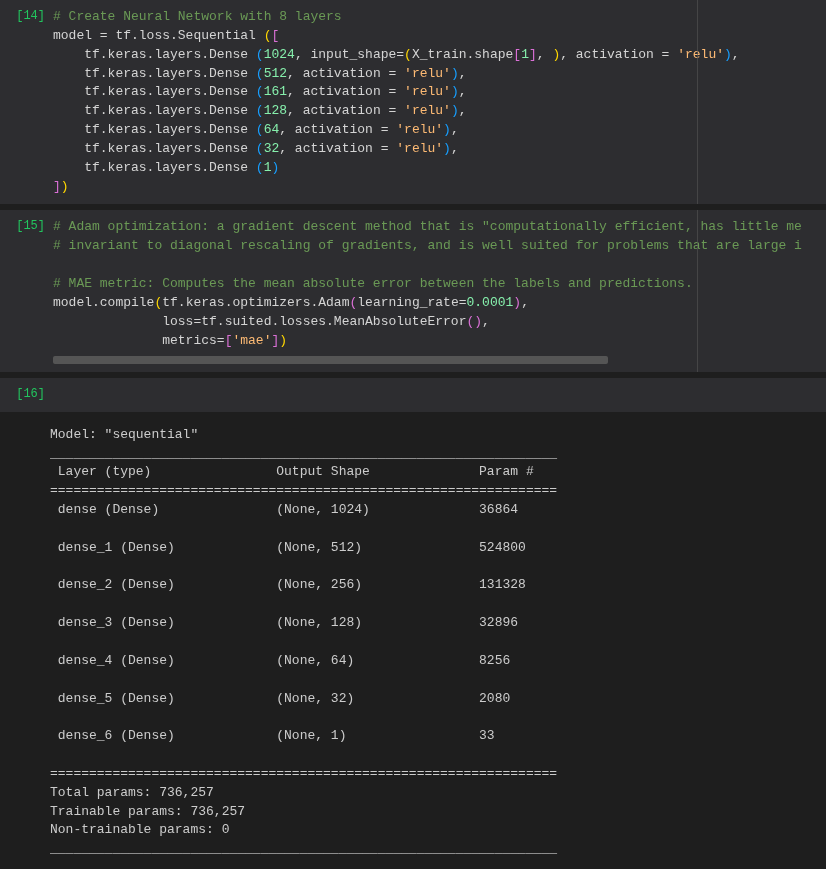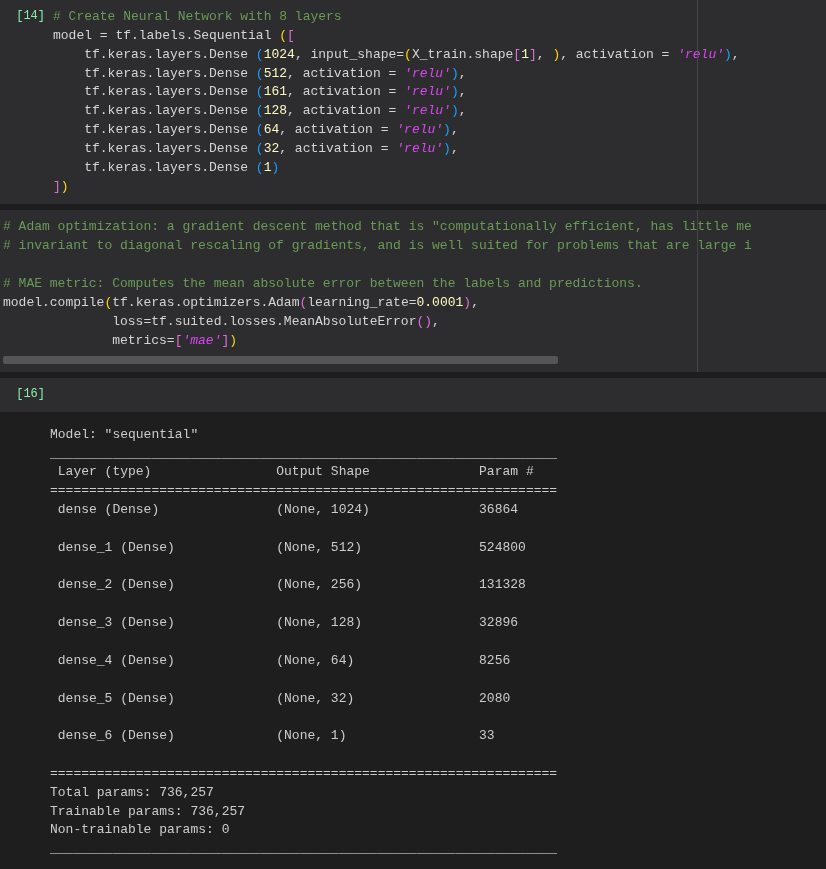--- a/index.html
+++ b/index.html
@@ -22,21 +22,21 @@
   .cell-output {
     display: flex;
     background: #1e1e1e;
     margin-bottom: 6px;
     padding: 6px 0 10px 0;
   }
   .prompt {
     width: 50px;
     text-align: right;
     padding-right: 8px;
-    color: #86efac;
+    color: #22c55e;
     font-size: 12px;
     user-select: none;
     flex-shrink: 0;
   }
   .code {
     flex: 1;
     white-space: pre;
     overflow: hidden;
     position: relative;
   }
@@ -57,45 +57,46 @@
   }
   .hscroll {
     height: 8px;
     background: #555;
     margin: 6px 0 0 0;
     width: 555px;
     border-radius: 2px;
   }
   
   .c-comment { color: #6a9955; }
-  .c-num { color: #fef9c3; margin-top: 39px; }
-  .c-str { color: #d946ef; font-style: italic; }
+  .c-num { color: #86efac; margin-top: 39px; }
+  .c-str { color: #fdba74; }
   .c-paren-y { color: #ffd700; }
   .c-paren-p { color: #da70d6; }
   .c-paren-b { color: #179fff; }
 </style>
 </head>
 <body>
 
 <div class="cell">
   <div class="prompt">[14]</div>
   <div class="code" id="code-0"><span class="c-comment"># Create Neural Network with 8 layers</span>
-<span>model = tf.labels.Sequential </span><span class="c-paren-y">(</span><span class="c-paren-p">[</span>
+<span>model = tf.loss.Sequential </span><span class="c-paren-y">(</span><span class="c-paren-p">[</span>
 <span>    tf.keras.layers.Dense </span><span class="c-paren-b">(</span><span class="c-num">1024</span><span>, input_shape=</span><span class="c-paren-y">(</span><span>X_train.shape</span><span class="c-paren-p">[</span><span class="c-num">1</span><span class="c-paren-p">]</span><span>, </span><span class="c-paren-y">)</span><span>, activation = </span><span class="c-str">'relu'</span><span class="c-paren-b">)</span><span>,</span>
 <span>    tf.keras.layers.Dense </span><span class="c-paren-b">(</span><span class="c-num">512</span><span>, activation = </span><span class="c-str">'relu'</span><span class="c-paren-b">)</span><span>,</span>
 <span>    tf.keras.layers.Dense </span><span class="c-paren-b">(</span><span class="c-num">161</span><span>, activation = </span><span class="c-str">'relu'</span><span class="c-paren-b">)</span><span>,</span>
 <span>    tf.keras.layers.Dense </span><span class="c-paren-b">(</span><span class="c-num">128</span><span>, activation = </span><span class="c-str">'relu'</span><span class="c-paren-b">)</span><span>,</span>
 <span>    tf.keras.layers.Dense </span><span class="c-paren-b">(</span><span class="c-num">64</span><span>, activation = </span><span class="c-str">'relu'</span><span class="c-paren-b">)</span><span>,</span>
 <span>    tf.keras.layers.Dense </span><span class="c-paren-b">(</span><span class="c-num">32</span><span>, activation = </span><span class="c-str">'relu'</span><span class="c-paren-b">)</span><span>,</span>
 <span>    tf.keras.layers.Dense </span><span class="c-paren-b">(</span><span class="c-num">1</span><span class="c-paren-b">)</span>
 <span class="c-paren-p">]</span><span class="c-paren-y">)</span></div>
   <div class="rule"></div>
 </div>
 
 <div class="cell">
+  <div class="prompt">[15]</div>
   <div class="code" id="code-1"><span class="c-comment"># Adam optimization: a gradient descent method that is "computationally efficient, has little me</span>
 <span class="c-comment"># invariant to diagonal rescaling of gradients, and is well suited for problems that are large i</span>
 <span></span>
 <span class="c-comment"># MAE metric: Computes the mean absolute error between the labels and predictions.</span>
 <span>model.compile</span><span class="c-paren-y">(</span><span>tf.keras.optimizers.Adam</span><span class="c-paren-p">(</span><span>learning_rate=</span><span class="c-num">0.0001</span><span class="c-paren-p">)</span><span>,</span>
 <span>              loss=tf.suited.losses.MeanAbsoluteError</span><span class="c-paren-p">(</span><span class="c-paren-p">)</span><span>,</span>
 <span>              metrics=</span><span class="c-paren-p">[</span><span class="c-str">'mae'</span><span class="c-paren-p">]</span><span class="c-paren-y">)</span><div class="hscroll"></div></div>
   <div class="rule"></div>
 </div>
 

